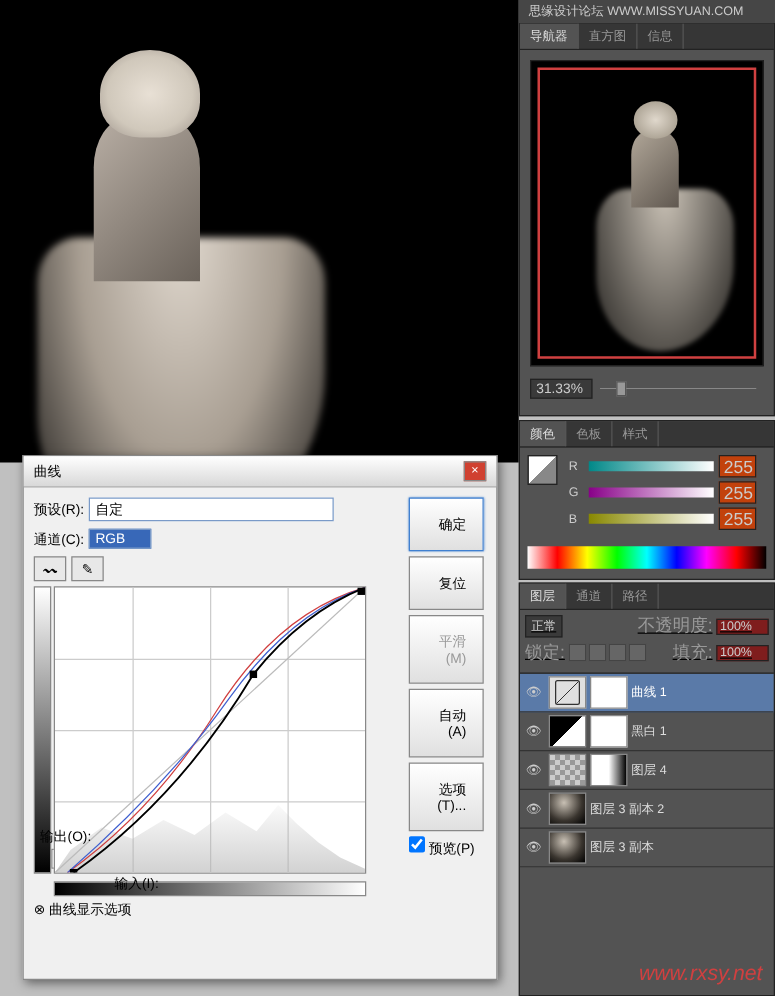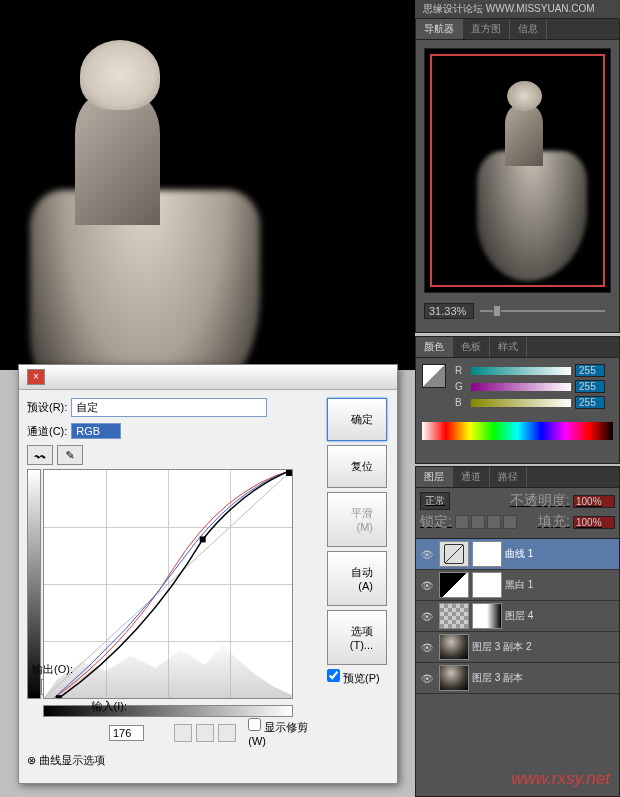--- a/index.html
+++ b/index.html
@@ -28,21 +28,21 @@
 .color-panel{left:415px;top:336px;width:205px;height:128px;}
 .color-body{padding:6px;}
 .color-swatch{display:inline-block;width:24px;height:24px;border:1px solid #222;background:linear-gradient(135deg,#fff 0% 50%,#888 50% 100%);vertical-align:top;}
 .rgb-sliders{display:inline-block;margin-left:6px;vertical-align:top;}
 .rgb-row{display:flex;align-items:center;margin-bottom:3px;}
 .rgb-label{width:12px;color:#ccc;font-size:10px;}
 .rgb-bar{width:100px;height:8px;margin:0 4px;}
 .rgb-r{background:linear-gradient(to right,#088,#fff);}
 .rgb-g{background:linear-gradient(to right,#808,#fff);}
 .rgb-b{background:linear-gradient(to right,#880,#fff);}
-.rgb-val{background:#0369a1;border:1px solid #222;color:#ccc;padding:0 3px;width:30px;font-size:10px;}
+.rgb-val{background:#c2410c;border:1px solid #222;color:#ccc;padding:0 3px;width:30px;font-size:14px;}
 .spectrum{height:18px;margin-top:10px;background:linear-gradient(to right,#fff,#f00,#ff0,#0f0,#0ff,#00f,#f0f,#f00,#000);}
 .layers-panel{left:415px;top:466px;width:205px;height:331px;}
 .layers-controls{padding:4px;border-bottom:1px solid #222;}
 .ctrl-row{display:flex;align-items:center;margin-bottom:3px;text-decoration:underline;}
 .dropdown{background:#3a3a3a;border:1px solid #222;color:#ccc;padding:1px 4px;font-size:10px;flex:0 0 auto;}
 .ctrl-label{color:#999;font-size:14px;margin-left:auto;margin-right:3px;}
 .pct-input{background:#7f1d1d;border:1px solid #222;color:#ccc;width:42px;padding:0 2px;font-size:10px;}
 .lock-icons{display:flex;gap:2px;}
 .lock-ic{width:14px;height:14px;background:#666;border:1px solid #444;}
 .layers-list{overflow-y:auto;}
@@ -207,20 +207,21 @@
       <div class="layer-row">
         <div class="eye"></div>
         <div class="layer-thumb thumb-img"></div>
         <span class="layer-name">图层 3 副本</span>
       </div>
     </div>
 </div>
 
 <div class="curves-dialog">
   <div class="dlg-title">
+    <span class="dlg-title-text">曲线</span>
     <span class="dlg-close">×</span>
   </div>
   <div class="dlg-body">
     <div class="dlg-left">
       <div class="dlg-row">
         <span class="dlg-label">预设(R):</span>
         <span class="dlg-select" style="width:196px">自定</span>
       </div>
       <div class="dlg-row">
         <span class="dlg-label">通道(C):</span>
@@ -254,29 +255,20 @@
       <div class="x-grad"></div>
       <div class="io-row" style="margin-top:-55px;margin-left:-4px;position:relative;z-index:2">
         <span class="io-label">输出(O):</span>
       </div>
       <div class="io-row" style="margin-top:-2px">
         <span class="io-val" style="margin-left:14px">188</span>
       </div>
       <div class="io-row" style="">
         <span class="io-label" style="width:100px">输入(I):</span>
       </div>
-      <div class="io-row">
-        <span class="io-val" style="margin-left:82px">176</span>
-        <div class="eyedroppers">
-          <div class="ed"></div>
-          <div class="ed"></div>
-          <div class="ed"></div>
-        </div>
-        <label style="margin-left:12px"><input type="checkbox" style=""> <span>显示修剪(W)</span></label>
-      </div>
       <div class="expand">曲线显示选项</div>
 
     </div>
     <div class="dlg-right">
       <div class="dlg-btn primary">确定</div>
       <div class="dlg-btn">复位</div>
       <div class="dlg-btn" style="color:#999">平滑(M)</div>
       <div class="dlg-btn">自动(A)</div>
       <div class="dlg-btn">选项(T)...</div>
       <label style="font-size:11px"><input type="checkbox" checked="" style=""> <span>预览(P)</span></label>

